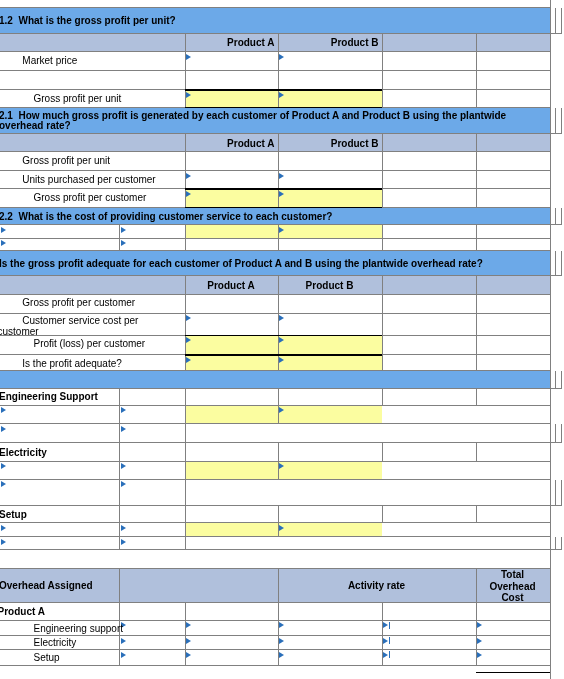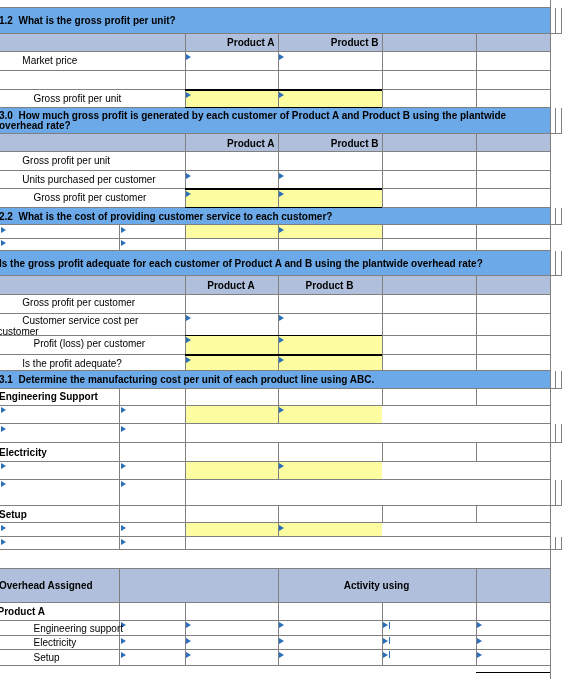--- a/index.html
+++ b/index.html
@@ -53,21 +53,21 @@
     <div class="vl" style="left: 184.5px; top: 90.4px; width: 1px; height: 17.2px;"></div>
     <div class="vl" style="left: 277.5px; top: 90.4px; width: 1px; height: 17.2px;"></div>
     <div class="vl" style="left: 381.5px; top: 90.4px; width: 1px; height: 17.2px;"></div>
     <div class="vl" style="left: 475.5px; top: 90.4px; width: 1px; height: 17.2px;"></div>
     <div class="mk" style="left: 186px; top: 91.9px;"></div>
     <div class="mk" style="left: 279px; top: 91.9px;"></div>
     <div class="cell" style="left: -2.5px; top: 94px; width: 220px; text-indent: 36px; box-sizing: border-box;">Gross profit per unit</div>
     <div class="fl" style="left: 0px; top: 107.6px; width: 549.5px; height: 26.8px; background: rgb(108, 169, 232);"></div>
     <div class="hl" style="left: 0px; top: 106.6px; width: 549.5px; height: 1px;"></div>
     <div class="hl" style="left: 0px; top: 133.4px; width: 549.5px; height: 1px;"></div>
-    <div class="cell wrap b" style="left: -1px; top: 110.7px; width: 520px;">3.0  How much gross profit is generated by each customer of Product A and Product B using the plantwide overhead rate?</div>
+    <div class="cell wrap b" style="left: -1px; top: 110.7px; width: 520px;">2.1  How much gross profit is generated by each customer of Product A and Product B using the plantwide overhead rate?</div>
     <div class="vl" style="left: 555.4px; top: 107.6px; width: 1px; height: 26.8px;"></div>
     <div class="vl" style="left: 560.5px; top: 107.6px; width: 1px; height: 26.8px;"></div>
     <div class="hl" style="left: 549.5px; top: 133.4px; width: 12px; height: 1px;"></div>
     <div class="fl" style="left: 0px; top: 134.4px; width: 549.5px; height: 18px; background: rgb(176, 192, 220);"></div>
     <div class="hl" style="left: 0px; top: 151.4px; width: 549.5px; height: 1px;"></div>
     <div class="vl" style="left: 184.5px; top: 134.4px; width: 1px; height: 18px;"></div>
     <div class="vl" style="left: 277.5px; top: 134.4px; width: 1px; height: 18px;"></div>
     <div class="vl" style="left: 381.5px; top: 134.4px; width: 1px; height: 18px;"></div>
     <div class="vl" style="left: 475.5px; top: 134.4px; width: 1px; height: 18px;"></div>
     <div class="cell b" style="left: 184.5px; top: 138.7px; width: 90px; text-align: right;">Product A</div>
@@ -163,21 +163,20 @@
     <div class="vl" style="left: 184.5px; top: 355.2px; width: 1px; height: 16px;"></div>
     <div class="vl" style="left: 277.5px; top: 355.2px; width: 1px; height: 16px;"></div>
     <div class="vl" style="left: 381.5px; top: 355.2px; width: 1px; height: 16px;"></div>
     <div class="vl" style="left: 475.5px; top: 355.2px; width: 1px; height: 16px;"></div>
     <div class="mk" style="left: 186px; top: 356.7px;"></div>
     <div class="mk" style="left: 279px; top: 356.7px;"></div>
     <div class="cell" style="left: -2.5px; top: 358.8px; width: 220px; text-indent: 24.8px; box-sizing: border-box;">Is the profit adequate?</div>
     <div class="fl" style="left: 0px; top: 371.2px; width: 549.5px; height: 17.8px; background: rgb(108, 169, 232);"></div>
     <div class="hl" style="left: 0px; top: 370.2px; width: 549.5px; height: 1px;"></div>
     <div class="hl" style="left: 0px; top: 388px; width: 549.5px; height: 1px;"></div>
-    <div class="cell b" style="left: -1px; top: 375.2px;">3.1  Determine the manufacturing cost per unit of each product line using ABC.</div>
     <div class="vl" style="left: 555.4px; top: 371.2px; width: 1px; height: 17.8px;"></div>
     <div class="vl" style="left: 560.5px; top: 371.2px; width: 1px; height: 17.8px;"></div>
     <div class="hl" style="left: 549.5px; top: 388px; width: 12px; height: 1px;"></div>
     <div class="cell b" style="left: -1px; top: 392.45px;">Engineering Support</div>
     <div class="hl" style="left: 0px; top: 404.7px; width: 549.5px; height: 1px;"></div>
     <div class="vl" style="left: 119px; top: 389px; width: 1px; height: 16.7px;"></div>
     <div class="vl" style="left: 184.5px; top: 389px; width: 1px; height: 16.7px;"></div>
     <div class="vl" style="left: 277.5px; top: 389px; width: 1px; height: 16.7px;"></div>
     <div class="vl" style="left: 381.5px; top: 389px; width: 1px; height: 16.7px;"></div>
     <div class="vl" style="left: 475.5px; top: 389px; width: 1px; height: 16.7px;"></div>
@@ -244,21 +243,22 @@
     <div class="vl" style="left: 560.5px; top: 537px; width: 1px; height: 13.4px;"></div>
     <div class="hl" style="left: 549.5px; top: 549.4px; width: 12px; height: 1px;"></div>
     <div class="hl" style="left: 0px; top: 549.2px; width: 549.5px; height: 1px;"></div>
     <div class="fl" style="left: 0px; top: 568.5px; width: 549.5px; height: 34.7px; background: rgb(176, 192, 220);"></div>
     <div class="hl" style="left: 0px; top: 567.5px; width: 549.5px; height: 1px;"></div>
     <div class="hl" style="left: 0px; top: 602.2px; width: 549.5px; height: 1px;"></div>
     <div class="vl" style="left: 119px; top: 568.5px; width: 1px; height: 34.7px;"></div>
     <div class="vl" style="left: 277.5px; top: 568.5px; width: 1px; height: 34.7px;"></div>
     <div class="vl" style="left: 475.5px; top: 568.5px; width: 1px; height: 34.7px;"></div>
     <div class="cell b" style="left: -1px; top: 580.95px;">Overhead Assigned</div>
-    <div class="cell b" style="left: 277.5px; top: 580.95px; width: 198px; text-align: center;">Activity using</div>
+    <div class="cell b" style="left: 277.5px; top: 580.95px; width: 198px; text-align: center;">Activity rate</div>
+    <div class="cell wrap b" style="left: 478.5px; top: 569.35px; width: 68px; text-align: center; line-height: 11.3px;">Total Overhead Cost</div>
     <div class="hl" style="left: 0px; top: 619.8px; width: 549.5px; height: 1px;"></div>
     <div class="vl" style="left: 119px; top: 603.2px; width: 1px; height: 17.6px;"></div>
     <div class="vl" style="left: 184.5px; top: 603.2px; width: 1px; height: 17.6px;"></div>
     <div class="vl" style="left: 277.5px; top: 603.2px; width: 1px; height: 17.6px;"></div>
     <div class="vl" style="left: 381.5px; top: 603.2px; width: 1px; height: 17.6px;"></div>
     <div class="vl" style="left: 475.5px; top: 603.2px; width: 1px; height: 17.6px;"></div>
     <div class="cell b" style="left: -2.5px; top: 607.1px; width: 220px;">Product A</div>
     <div class="hl" style="left: 0px; top: 635.3px; width: 549.5px; height: 1px;"></div>
     <div class="vl" style="left: 119px; top: 620.8px; width: 1px; height: 15.5px;"></div>
     <div class="vl" style="left: 184.5px; top: 620.8px; width: 1px; height: 15.5px;"></div>

